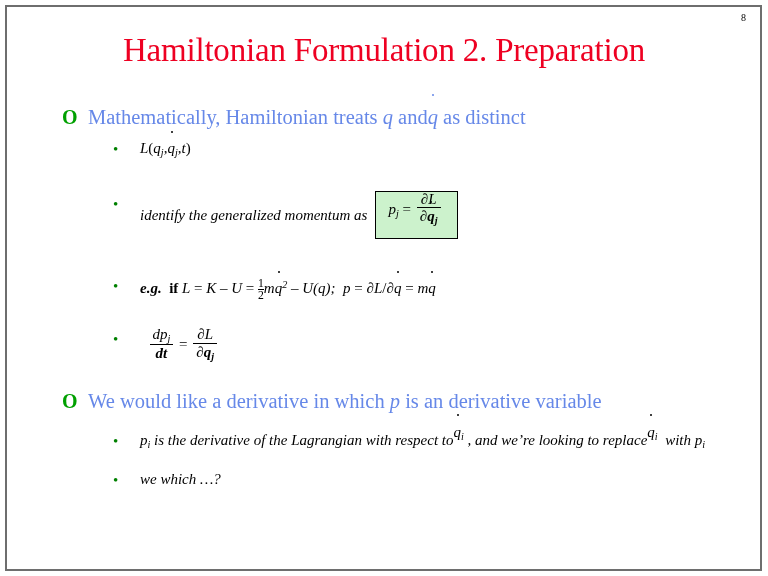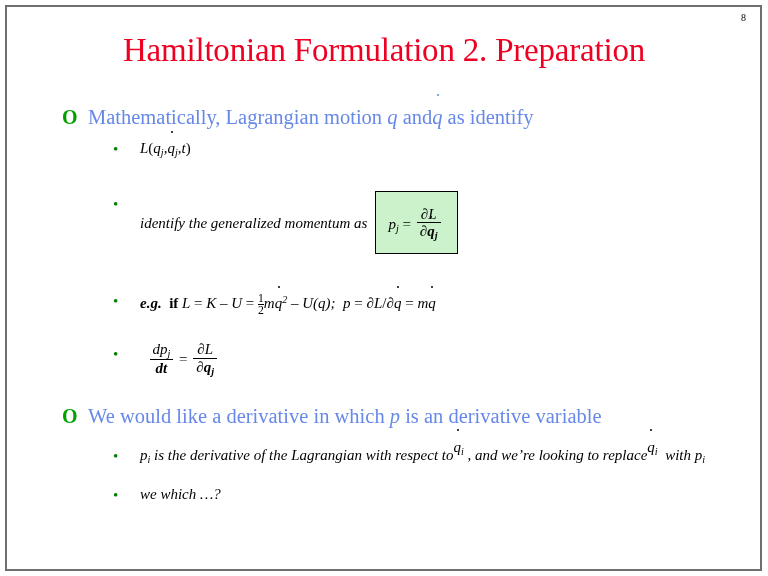--- a/index.html
+++ b/index.html
@@ -139,21 +139,21 @@
   }
   .frac-sm > .num { display: block; }
   .frac-sm > .den { display: block; border-top: 1px solid #000; }
 
   
   .formula-box {
     display: inline-block;
     vertical-align: middle;
     background: #ccf2cc;
     border: 1px solid #000000;
-    padding: 16px 14px 9px 12px;
+    padding: 1px 14px 9px 12px;
     margin-left: 8px;
     font-size: 15px;
     font-style: italic;
     line-height: 1.1;
     position: relative;
     top: -2px;
   }
 
   .row-identify { margin-top: 30px; }
   .row-eg { margin-top: 34px; }
@@ -178,21 +178,21 @@
   <div class="slide-frame"></div>
 
   <div class="page-number">8</div>
 
   <div class="slide-title">Hamiltonian Formulation 2. Preparation</div>
 
   <div class="body-area">
 
     <div class="l1">
       <span class="marker">O</span>
-      <span>Mathematically, Lagrangian motion </span><span class="mi">q</span><span> and</span><span class="dotvar"><span class="dot"></span><span>q</span></span><span> as identify</span>
+      <span>Mathematically, Hamiltonian treats </span><span class="mi">q</span><span> and</span><span class="dotvar"><span class="dot"></span><span>q</span></span><span> as distinct</span>
     </div>
 
     <div class="l2 row-Lq">
       <span class="marker">•</span>
       <span class="txt"><span class="mi">L</span><span class="mn">(</span><span class="mi">q</span><sub>j</sub><span class="mn">,</span><span class="dotvar"><span class="dot"></span>q</span><sub>j</sub><span class="mn">,</span><span class="mi">t</span><span class="mn">)</span></span>
     </div>
 
     <div class="l2 row-identify">
       <span class="marker">•</span>
       <span class="txt">identify the generalized momentum as</span><span class="formula-box"><span class="mi">p</span><sub>j</sub> <span class="mn">=</span> <span class="frac"><span class="num"><span>∂</span><span>L</span></span><span class="den"><span>∂</span><span class="dotvar"><span class="dot"></span><span>q</span></span><sub>j</sub></span></span></span>

